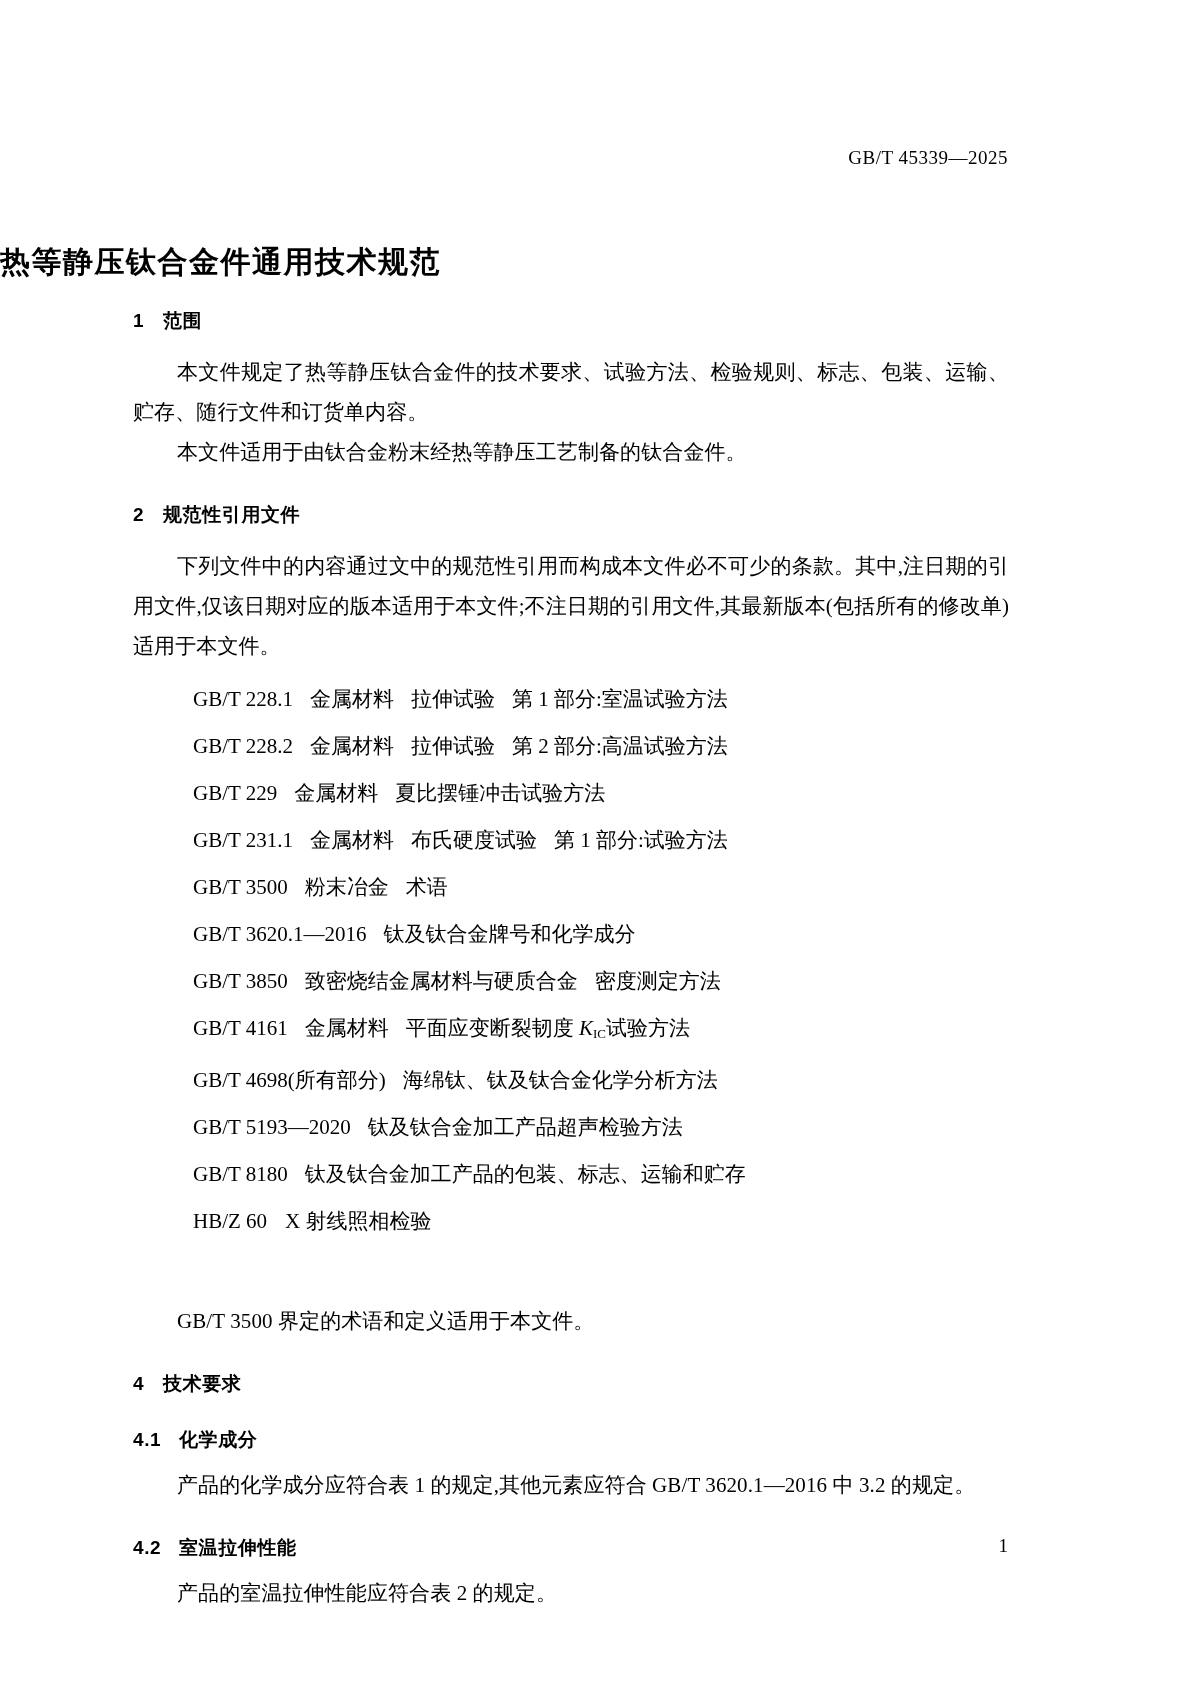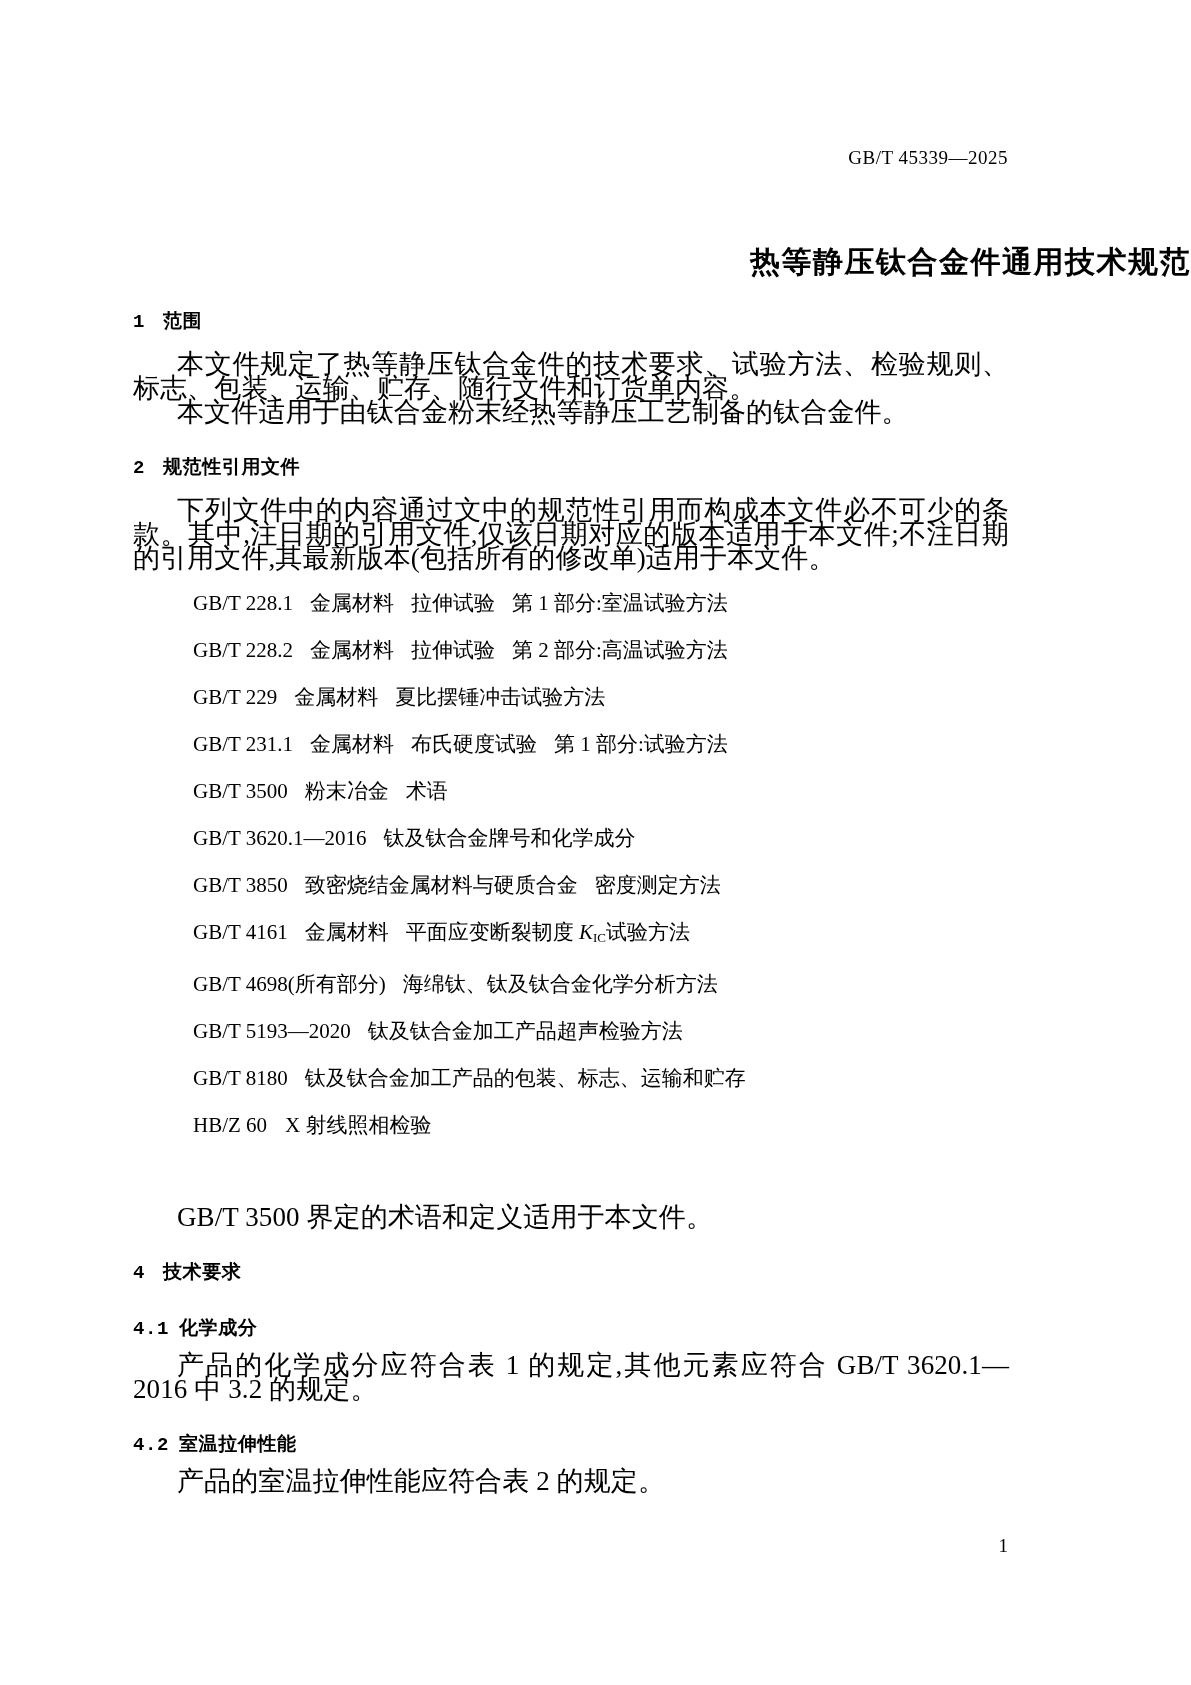--- a/index.html
+++ b/index.html
@@ -31,58 +31,58 @@
     white-space: nowrap;
     margin-top: 16px;
   }
 
   
   .doc-title {
     position: absolute;
     top: 222px;
     left: 0;
     width: 1191px;
-    text-align: right;
+    text-align: left;
     font-family: "DejaVu Sans", "Liberation Sans", sans-serif;
     font-size: 30px;
     font-weight: bold;
     letter-spacing: 1.5px;
   }
 
   
   .content {
     position: absolute;
     top: 308px;
     left: 133px;
     width: 876px;
   }
 
   
   .clause-h {
-    font-family: Liberation Mono, monospace;
+    font-family: Liberation Sans, sans-serif;
     font-size: 19px;
     font-weight: bold;
     letter-spacing: 0.6px;
     margin: 0;
     white-space: nowrap;
   }
   .clause-h .num {
     display: inline-block;
     min-width: 30px;
     font-weight: bold;
   }
   .clause-h .num.wide {
     min-width: 46px;
   }
 
   
   .para {
     font-family: "Liberation Serif", "DejaVu Serif", serif;
-    font-size: 27px;
-    line-height: 24px;
+    font-size: 21px;
+    line-height: 40px;
     margin: 0;
     text-align: justify;
     text-justify: inter-ideograph;
     letter-spacing: 0.1px;
   }
   .para.indent {
     text-indent: 44px;
   }
 
   

